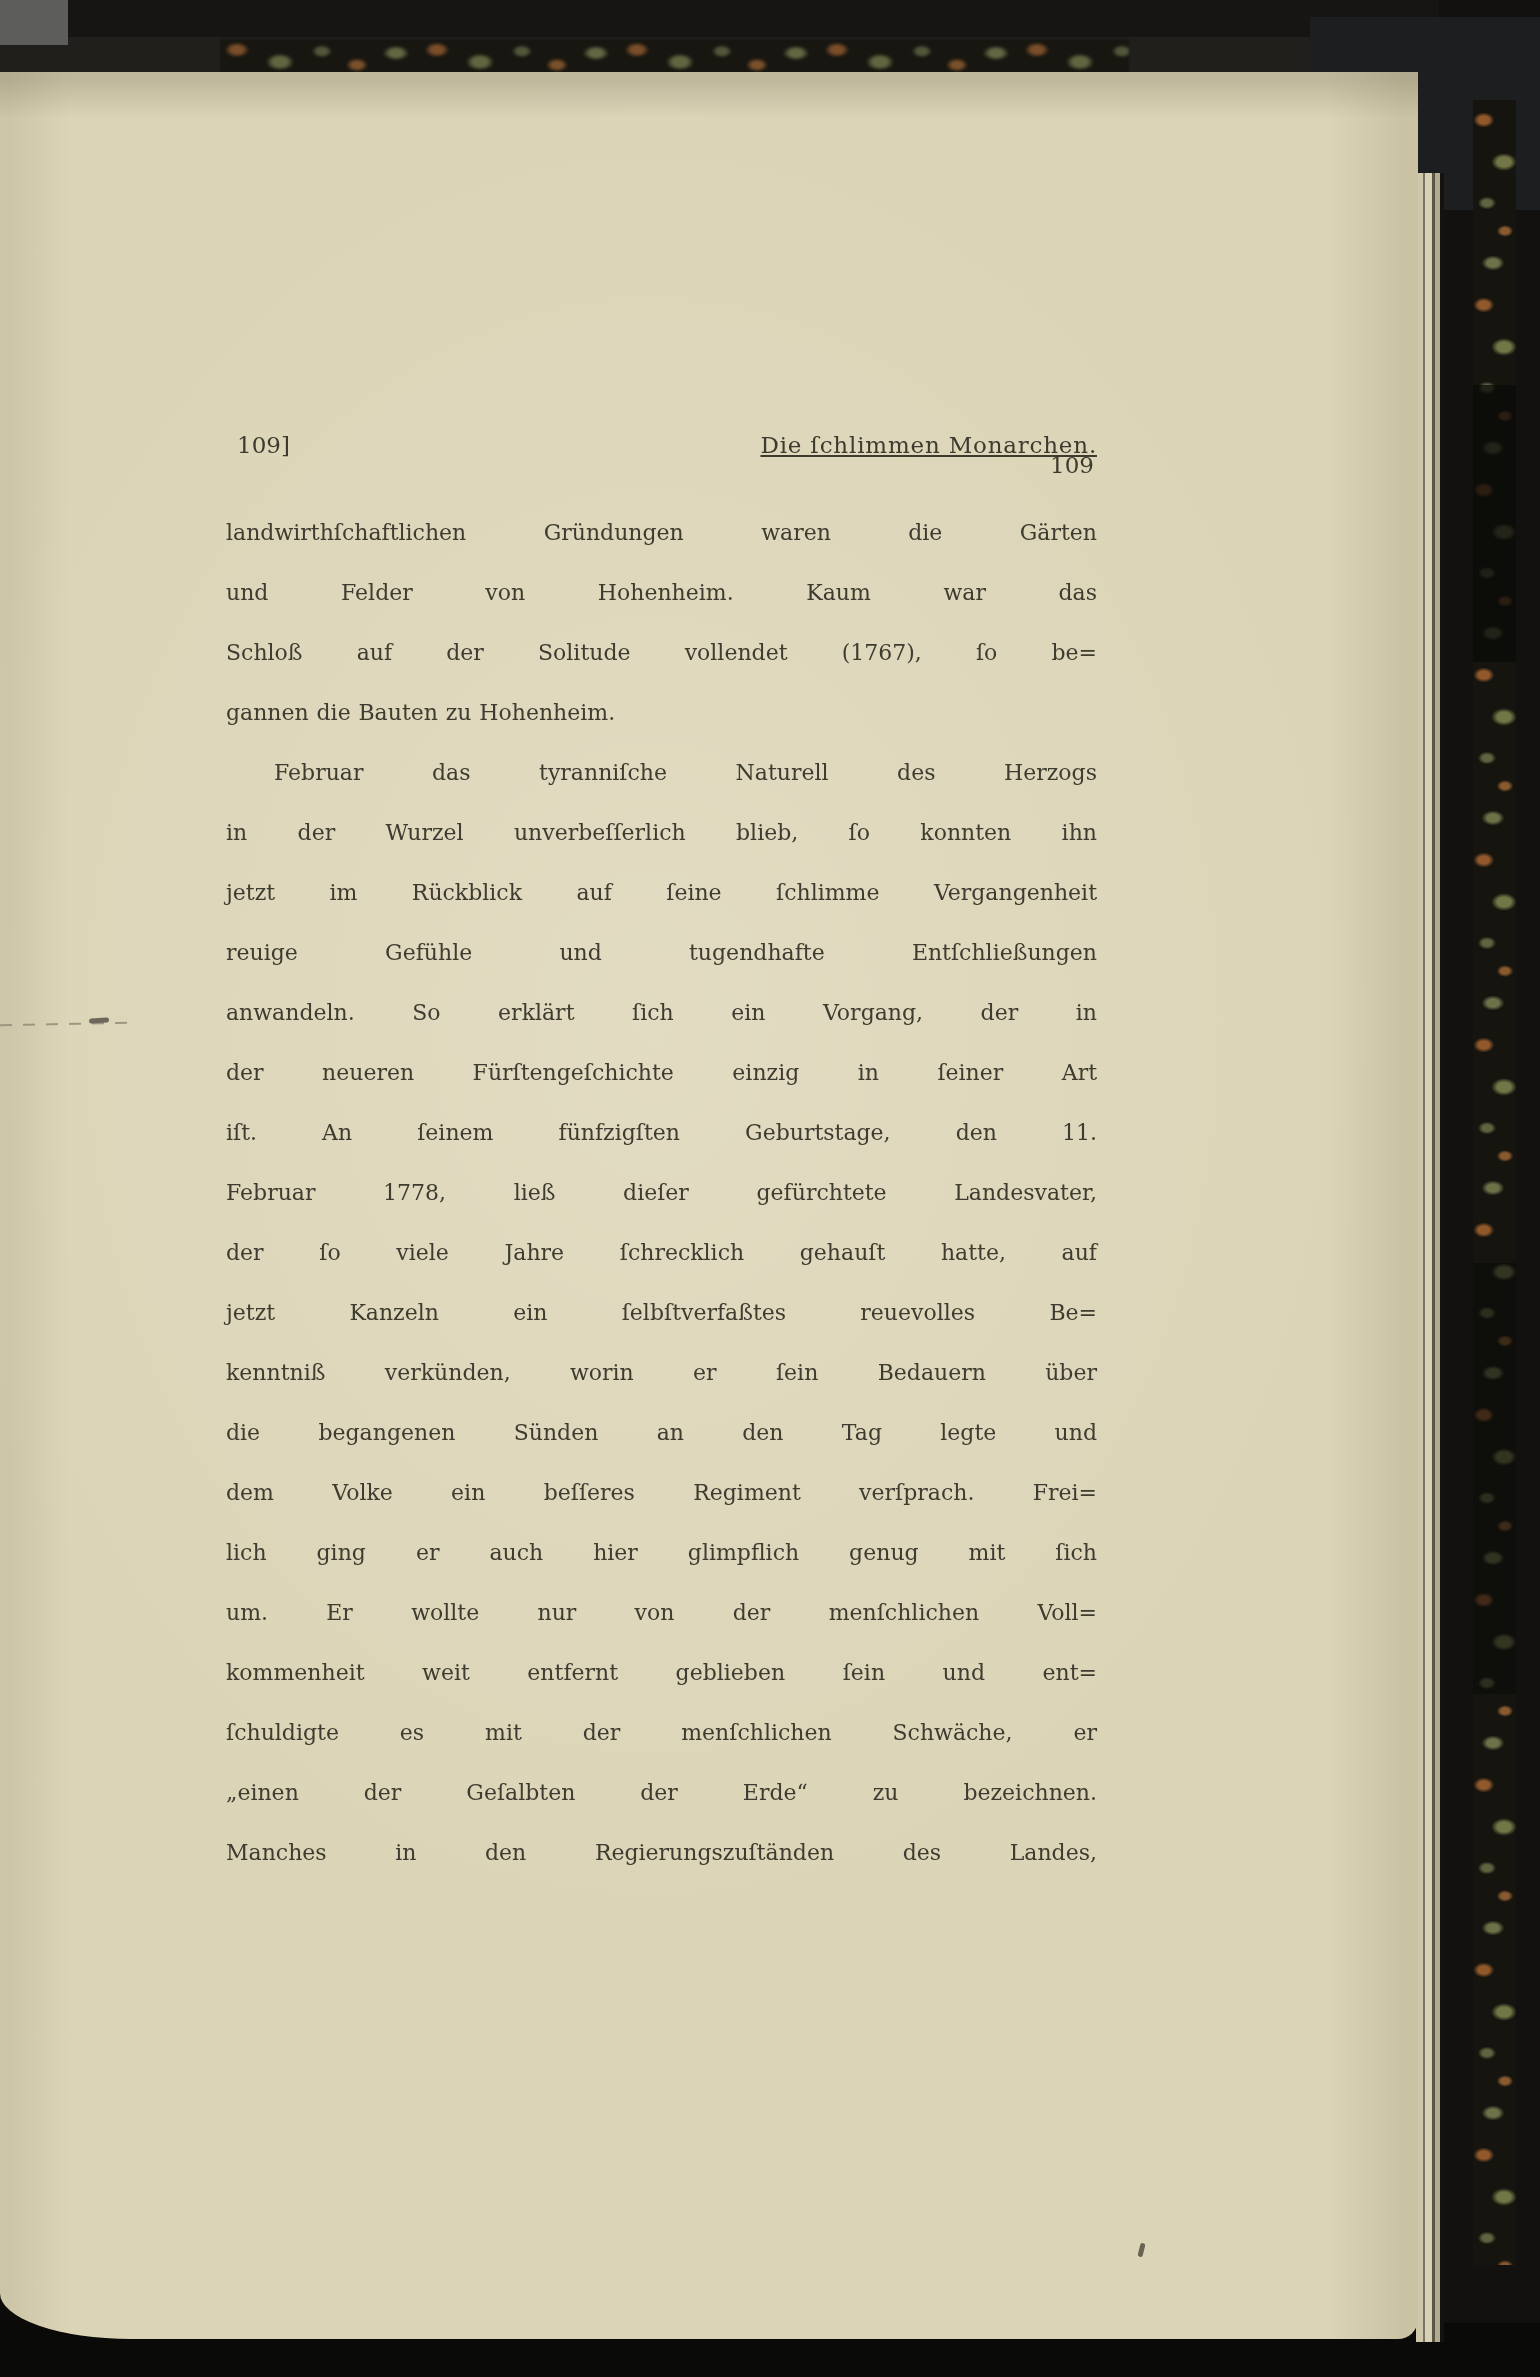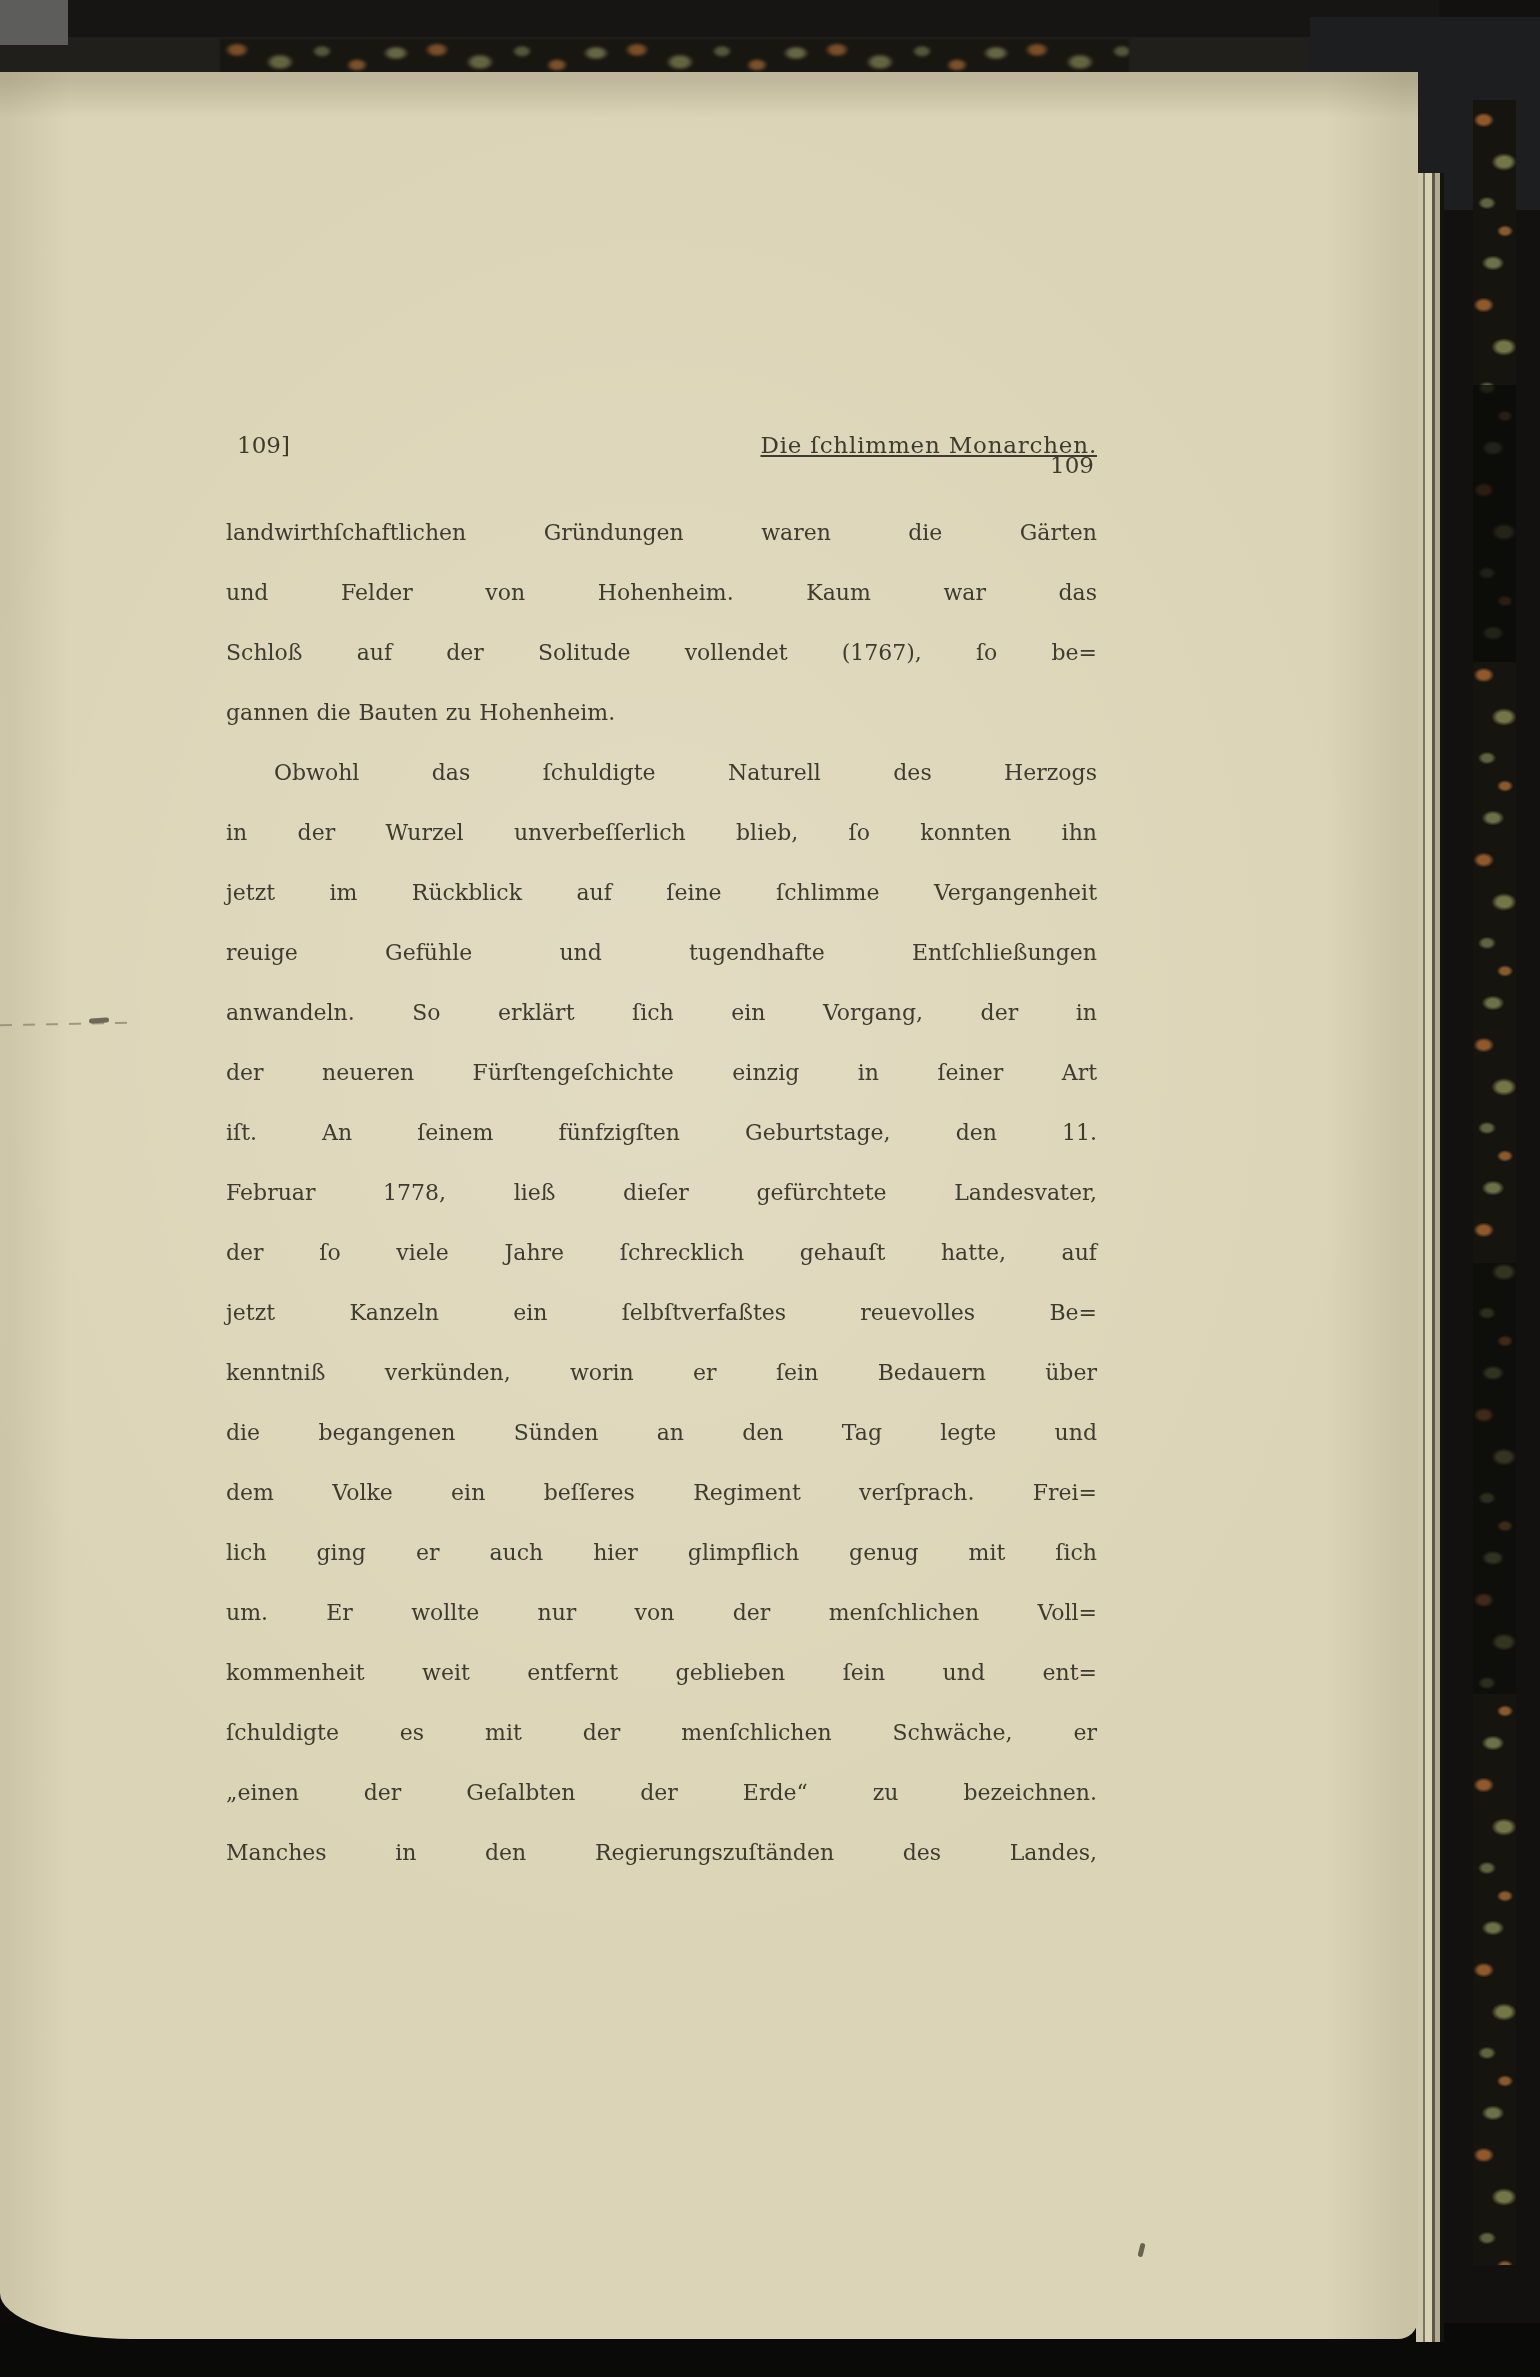--- a/index.html
+++ b/index.html
@@ -129,21 +129,21 @@
     <span class="folio-left">109]</span>
     <span class="head-title">Die ſchlimmen Monarchen.</span>
     <span class="folio-right">109</span>
   </div>
 
   <div class="text-block" style="top:431px;">
     <div class="line">landwirthſchaftlichen Gründungen waren die Gärten</div>
     <div class="line">und Felder von Hohenheim. Kaum war das</div>
     <div class="line">Schloß auf der Solitude vollendet (1767), ſo be=</div>
     <div class="line end">gannen die Bauten zu Hohenheim.</div>
-    <div class="line indent">Obwohl das ſchuldigte Naturell des Herzogs</div>
+    <div class="line indent">Februar das tyranniſche Naturell des Herzogs</div>
     <div class="line">in der Wurzel unverbeſſerlich blieb, ſo konnten ihn</div>
     <div class="line">jetzt im Rückblick auf ſeine ſchlimme Vergangenheit</div>
     <div class="line">reuige Gefühle und tugendhafte Entſchließungen</div>
     <div class="line">anwandeln. So erklärt ſich ein Vorgang, der in</div>
     <div class="line">der neueren Fürſtengeſchichte einzig in ſeiner Art</div>
     <div class="line">iſt. An ſeinem fünfzigſten Geburtstage, den 11.</div>
     <div class="line">Februar 1778, ließ dieſer gefürchtete Landesvater,</div>
     <div class="line">der ſo viele Jahre ſchrecklich gehauſt hatte, auf</div>
     <div class="line">jetzt Kanzeln ein ſelbſtverfaßtes reuevolles Be=</div>
     <div class="line">kenntniß verkünden, worin er ſein Bedauern über</div>

